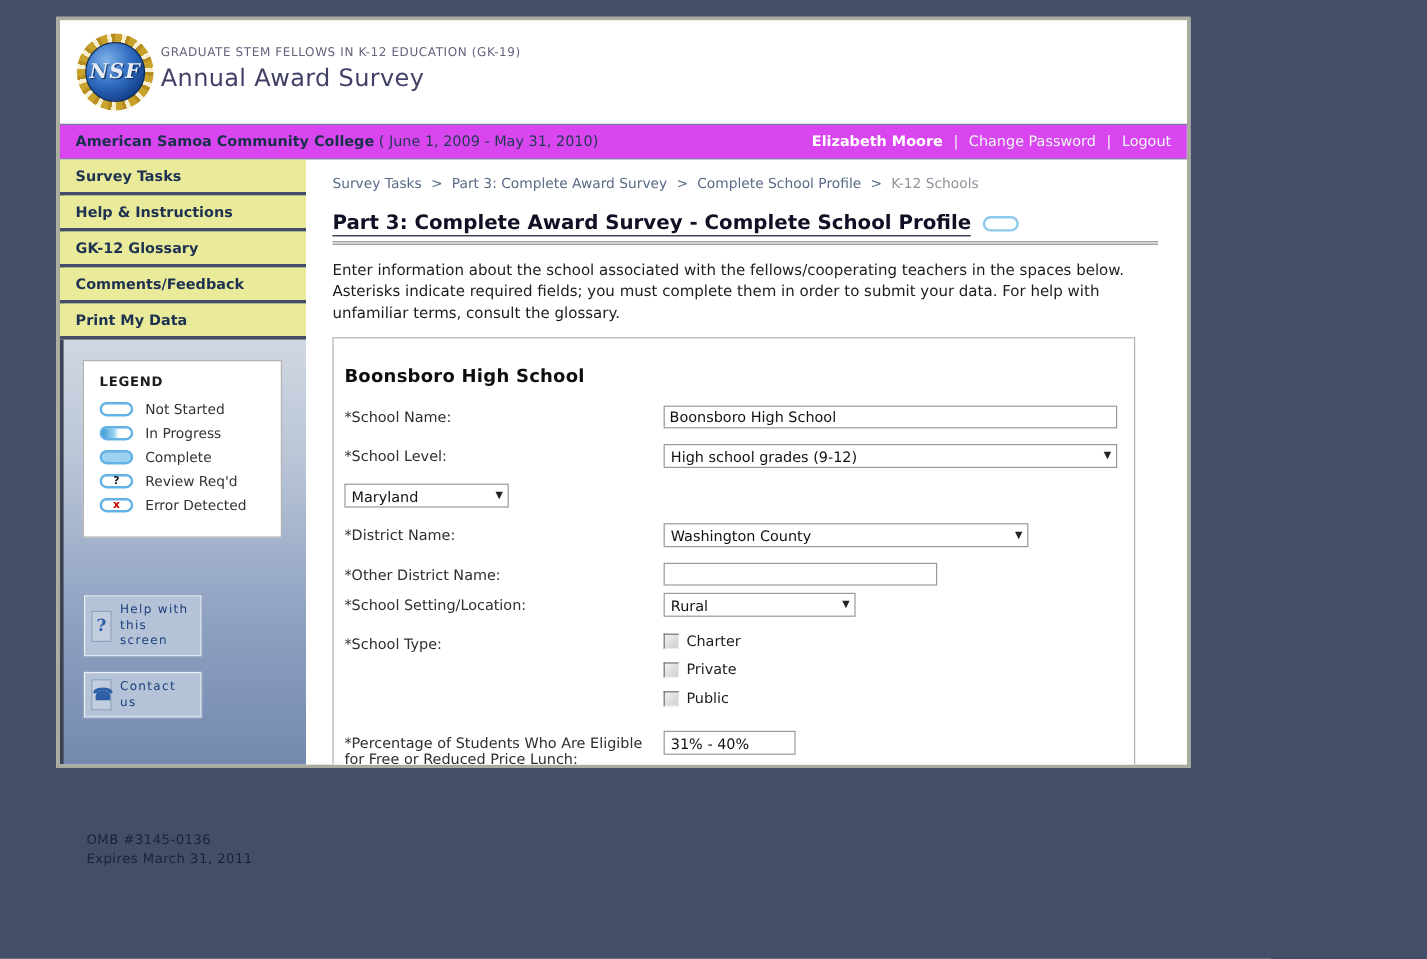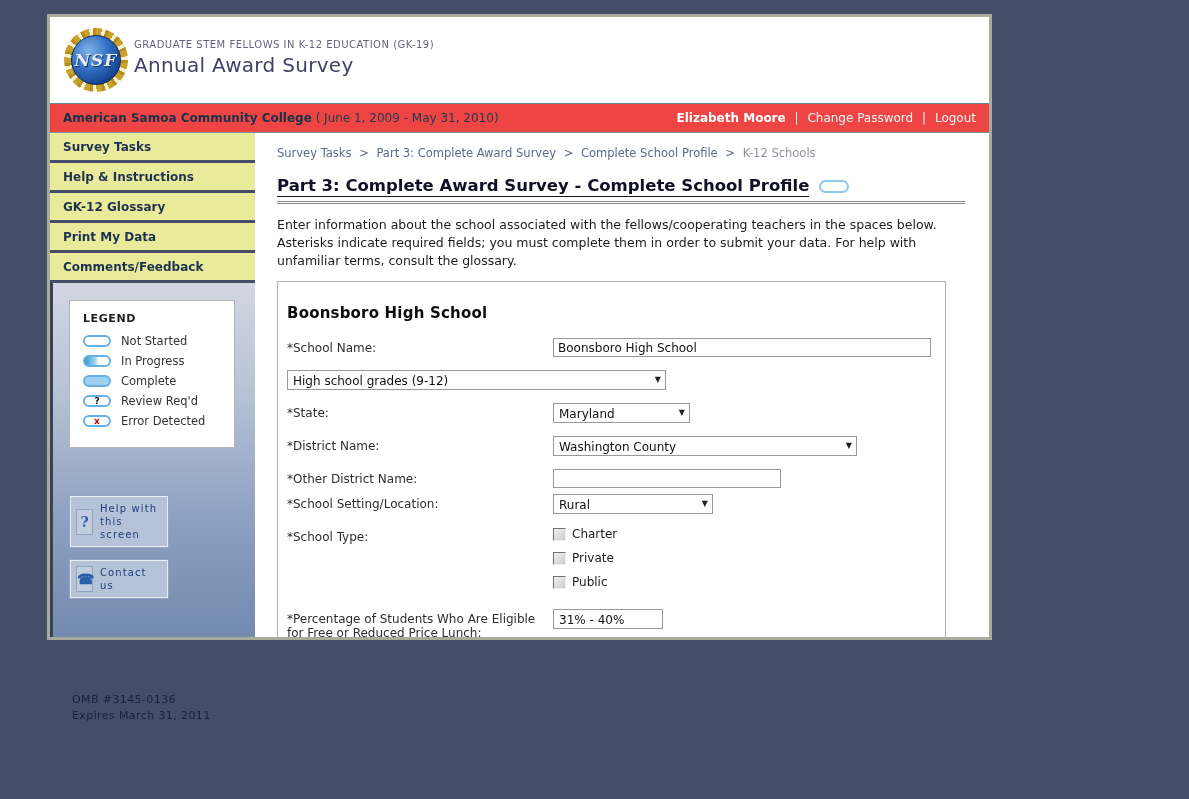--- a/index.html
+++ b/index.html
@@ -34,21 +34,21 @@
     font-family:"DejaVu Serif","Liberation Serif",serif;
     font-style:italic; font-weight:bold; font-size:17px; color:#e8edf5;
     text-shadow:1px 1px 1px #0a2a5e; letter-spacing:1px;
   }
   .header-text { position:absolute; left:84px; top:22px; }
   .program-line { font-size:10px; color:#63637e; letter-spacing:.5px; margin-bottom:3px; }
   .survey-title { font-size:20px; color:#414167; letter-spacing:.3px; }
   
   .org-bar {
     height:30px; flex:0 0 auto;
-    background:#ef4444;
+    background:#d946ef;
     border-top:1px solid #5e8d90; border-bottom:1px solid #6f9a9a;
     display:flex; align-items:center; justify-content:space-between;
     padding:0 13px; font-size:12px;
   }
   .org-left { color:#1d3a50; }
   .org-name { font-weight:bold; color:#16314a; }
   .org-right { color:#eef6f6; }
   .user-name { font-weight:bold; color:#ffffff; }
   .org-right .divider { margin:0 5px; color:#eef6f6; }
   .org-right a { color:#eef6f6; text-decoration:none; cursor:pointer; }
@@ -173,22 +173,22 @@
       <a>Logout</a>
     </div>
   </div>
 
   <div class="body-row">
 
     <div class="sidebar">
       <div class="menu-item">Survey Tasks</div>
       <div class="menu-item">Help &amp; Instructions</div>
       <div class="menu-item">GK-12 Glossary</div>
+      <div class="menu-item">Comments/Feedback</div>
       <div class="menu-item">Print My Data</div>
-      <div class="menu-item">Comments/Feedback</div>
 
       <div class="legend-box">
         <div class="legend-title">LEGEND</div>
         <div class="legend-item">
           <span class="pill"></span>
           <span>Not Started</span>
         </div>
         <div class="legend-item">
           <span class="pill pill-in-progress"></span>
           <span>In Progress</span>
@@ -239,28 +239,28 @@
 
       <div class="form-box">
         <div class="form-heading">Boonsboro High School</div>
 
         <div class="frow">
           <div class="flabel">*School Name:</div>
           <input class="text-input w380" type="text" value="Boonsboro High School" style="">
         </div>
 
         <div class="frow">
+          <div class="flabel">*School Level:</div>
           <div class="fake-select w380">
             <span>High school grades (9-12)</span>
             <span class="arrow">▼</span>
           </div>
         </div>
 
         <div class="frow">
-          <div class="flabel">*State:</div>
           <div class="fake-select w137">
             <span>Maryland</span>
             <span class="arrow">▼</span>
           </div>
         </div>
 
         <div class="frow">
           <div class="flabel">*District Name:</div>
           <div class="fake-select w280">
             <span>Washington County</span>

